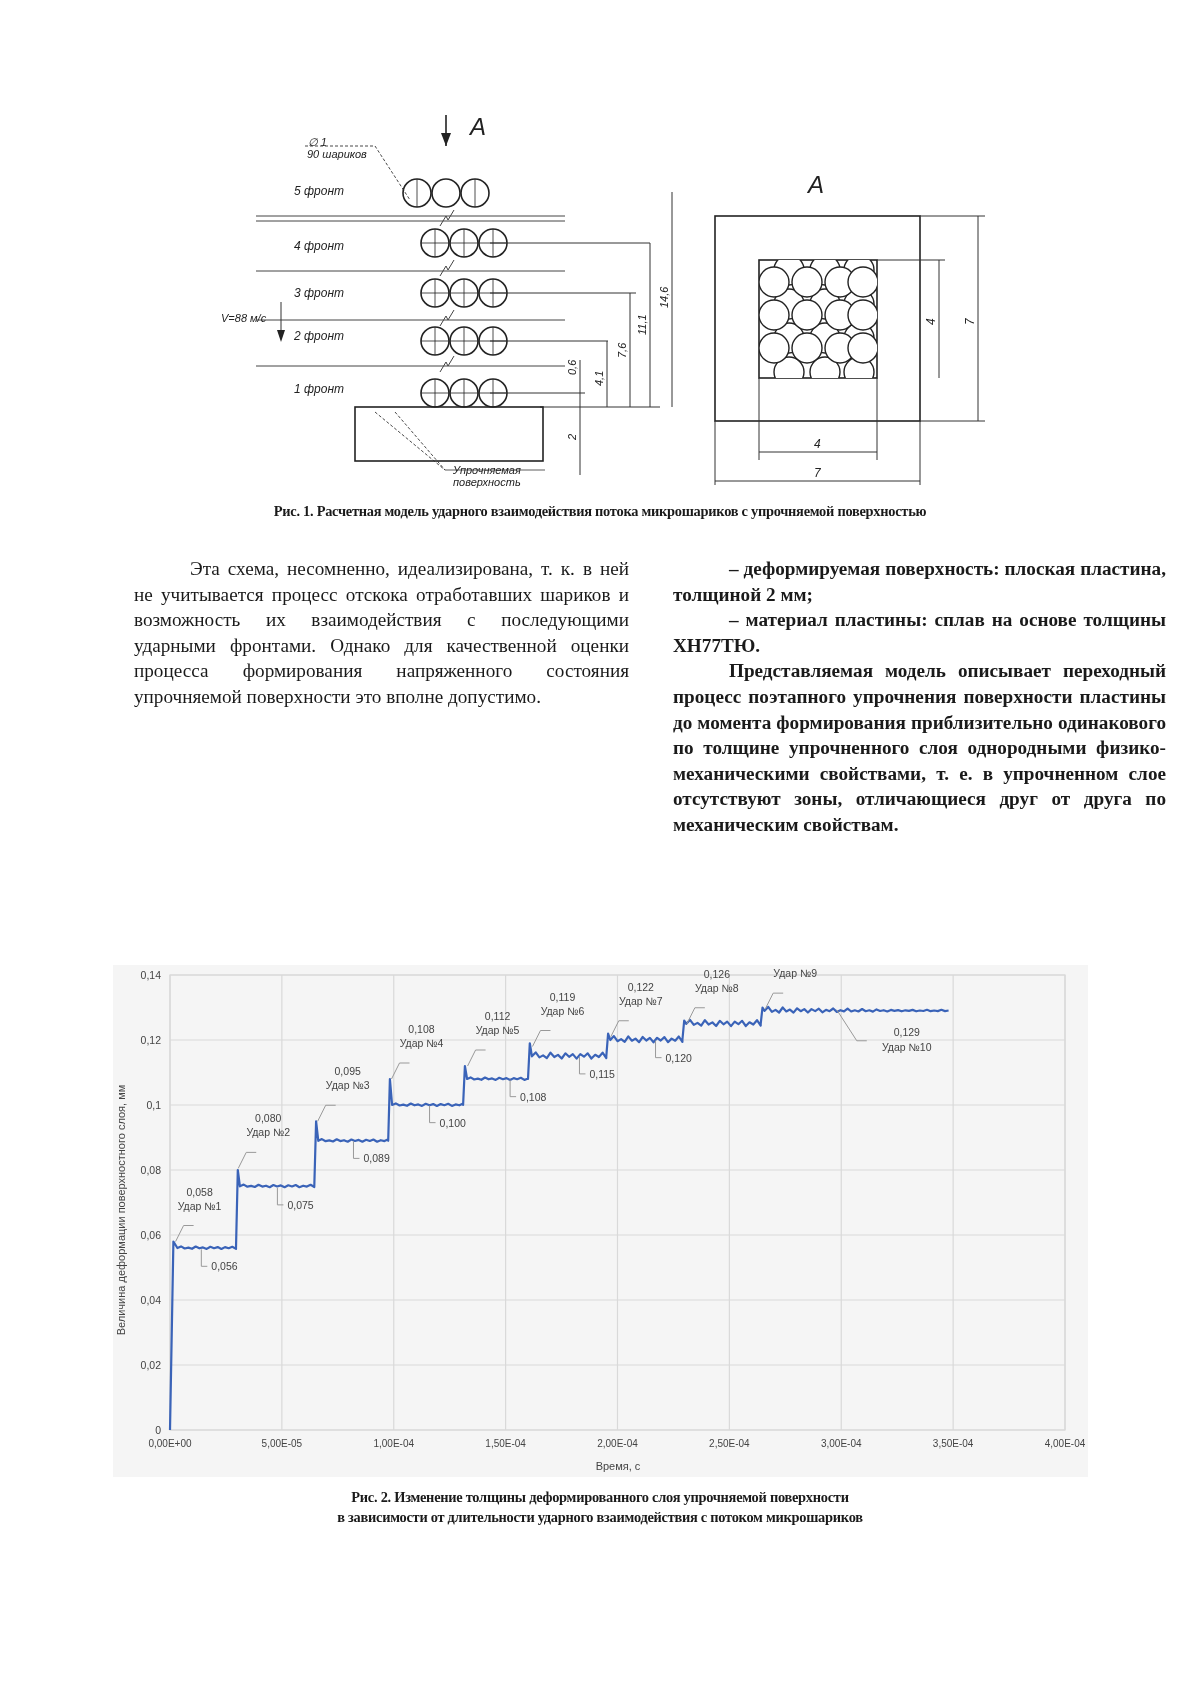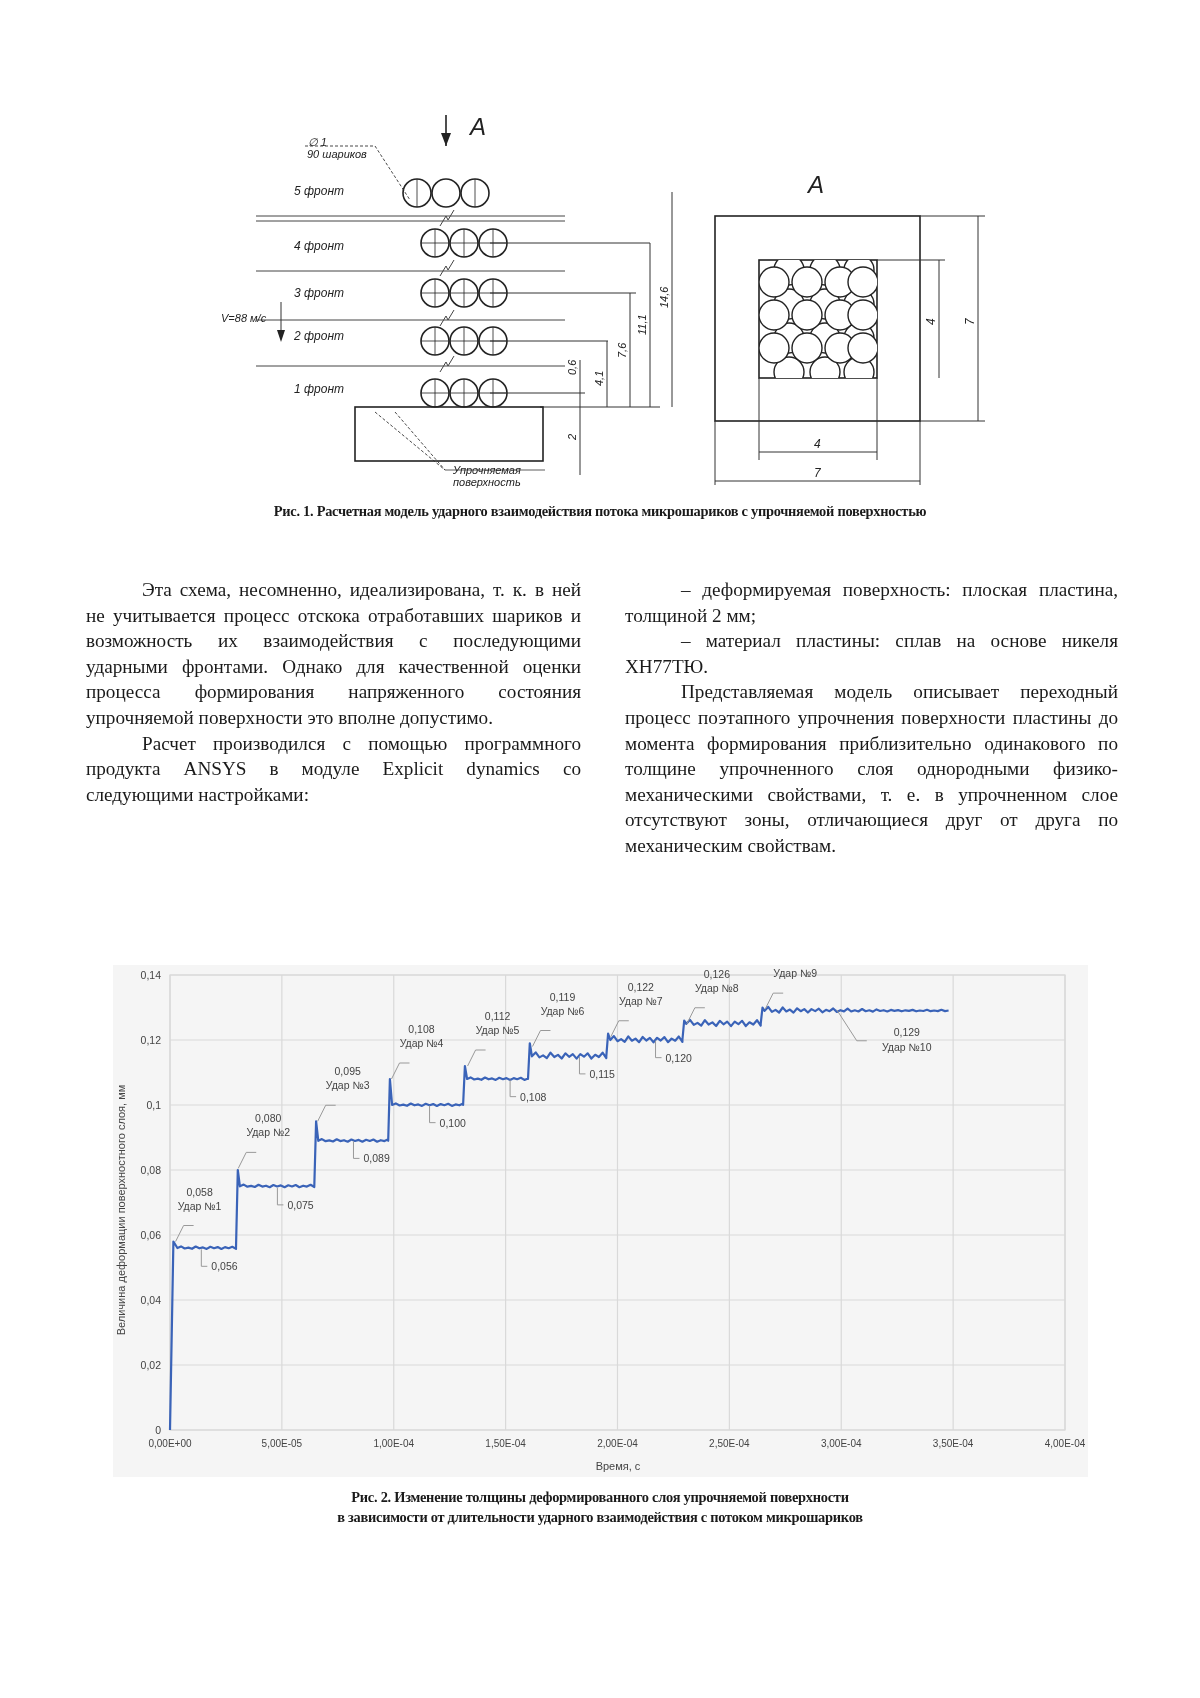--- a/index.html
+++ b/index.html
@@ -3,26 +3,26 @@
 <meta charset="utf-8">
 <style>
   html, body { margin:0; padding:0; background:#fff; }
   body { width:1200px; height:1698px; position:relative; overflow:hidden;
          font-family:"Liberation Serif", serif; color:#1a1a1a; }
   .abs { position:absolute; }
   #fig1 { left:190px; top:100px; width:820px; height:390px; }
   .caption { position:absolute; left:0; width:1200px; text-align:center;
              font-family:"Liberation Serif", serif; font-weight:bold; font-size:15.5px;
              letter-spacing:-0.3px; transform:scaleX(0.93); }
-  .col { position:absolute; top:577px; width:495px; font-size:19.2px; line-height:25.6px;
-         text-align:justify; }
+  .col { position:absolute; top:556px; width:495px; font-size:19.2px; line-height:25.6px;
+         text-align:justify;margin-left:48px; }
   .col p { margin:0; }
   .ind { text-indent:56px; }
   #col-left { left:86px; }
-  #col-right { left:625px; width:493px; }
+  #col-right { left:625px; width:493px;font-weight:bold; }
   #chart { position:absolute; left:113px; top:965px; width:975px; height:512px; }
   .fig1-text { font-family:"Liberation Sans", sans-serif; font-style:italic; fill:#222; }
   .ct { font-family:"Liberation Sans", sans-serif; fill:#444; }
 </style>
 </head>
 <body>
 
 <svg id="fig1" class="abs" viewBox="190 100 820 390" width="820" height="390">
   <g stroke="#222" fill="none" stroke-width="1.6">
 
@@ -183,25 +183,24 @@
   <text class="fig1-text" x="814" y="477" font-size="12">7</text>
 <clipPath id="innerclip">
       <rect x="759" y="260" width="118" height="118"></rect>
     </clipPath>
   </svg>
 
 <div class="caption" style="top:502px;">Рис. 1. Расчетная модель ударного взаимодействия потока микрошариков с упрочняемой поверхностью</div>
 
 <div class="col" id="col-left">
     <p class="ind">Эта схема, несомненно, идеализирована, т. к. в ней не учитывается процесс отскока отработавших шариков и возможность их взаимодействия с последующими ударными фронтами. Однако для качественной оценки процесса формирования напряженного состояния упрочняемой поверхности это вполне допустимо.</p>
-    <p class="ind">Расчет производился с помощью программного продукта ANSYS в модуле Explicit dynamics со следующими настройками:</p>
   </div>
 <div class="col" id="col-right">
     <p class="ind">– деформируемая поверхность: плоская пластина, толщиной 2 мм;</p>
-    <p class="ind">– материал пластины: сплав на основе никеля ХН77ТЮ.</p>
+    <p class="ind">– материал пластины: сплав на основе толщины ХН77ТЮ.</p>
     <p class="ind">Представляемая модель описывает переходный процесс поэтапного упрочнения поверхности пластины до момента формирования приблизительно одинакового по толщине упрочненного слоя однородными физико-механическими свойствами, т. е. в упрочненном слое отсутствуют зоны, отличающиеся друг от друга по механическим свойствам.</p>
   </div>
 
 <svg id="chart" width="975" height="512" viewBox="0 0 975 512">
   <rect x="0" y="0" width="975" height="512" fill="#f5f5f5"></rect>
   <g id="grid">
       <rect x="57" y="10" width="895" height="455" fill="#f5f5f5" stroke="#d9d9d9" stroke-width="1.2"></rect>
       <line x1="57" y1="465" x2="952" y2="465" stroke="#d9d9d9" stroke-width="1.2"></line>
       <line x1="57" y1="400" x2="952" y2="400" stroke="#d9d9d9" stroke-width="1.2"></line>
       <line x1="57" y1="335" x2="952" y2="335" stroke="#d9d9d9" stroke-width="1.2"></line>

